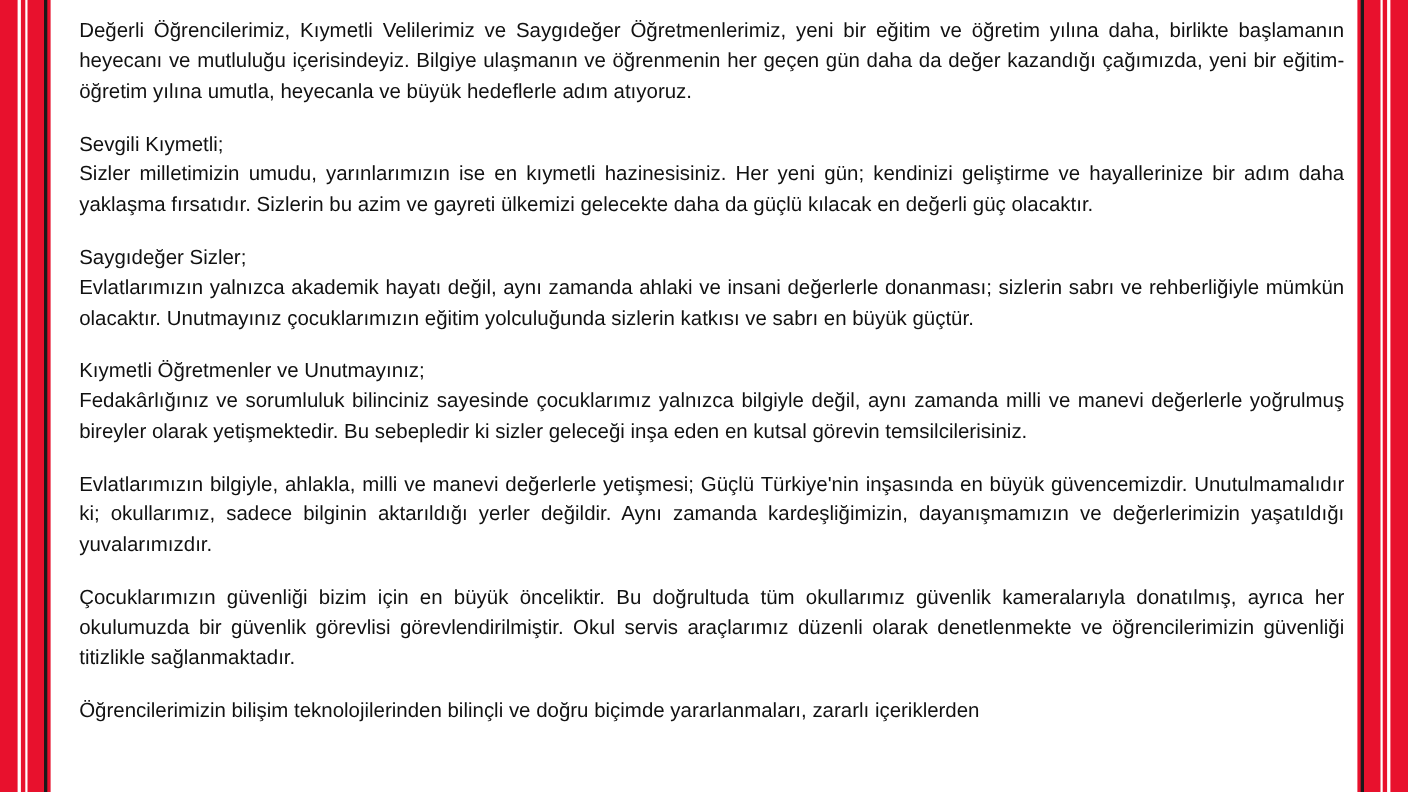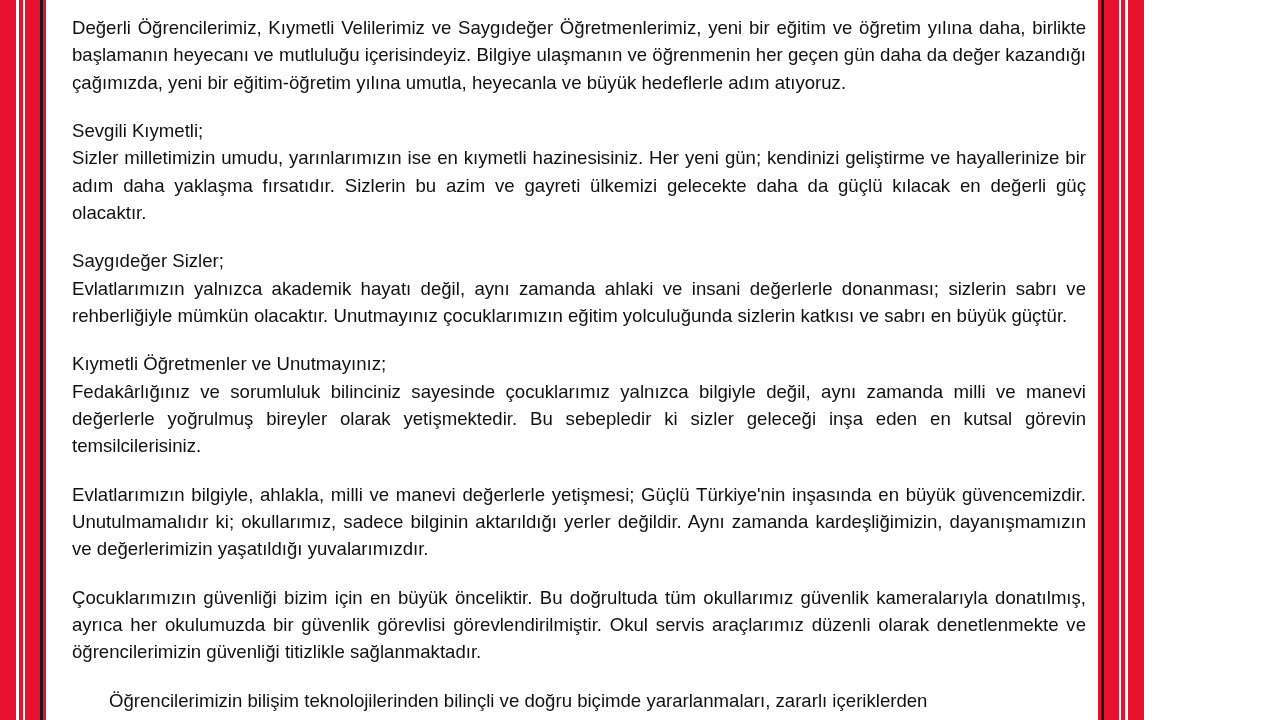--- a/index.html
+++ b/index.html
@@ -8,21 +8,21 @@
     width: 1280px;
     height: 720px;
     overflow: hidden;
     background: #ffffff;
   }
   body {
     font-family: "Liberation Sans", sans-serif;
   }
   .page {
     position: relative;
-    width: 1144px;
+    width: 1280px;
     height: 720px;
     background: #ffffff;
     box-sizing: border-box;
     border-radius: 22px;
   }
   
   .band {
     position: absolute;
     top: 0;
     bottom: 0;
@@ -63,21 +63,21 @@
   }
   p.para {
     margin: 0 0 21px 0;
     font-size: 18.6px;
     line-height: 1.47;
     color: #111111;
     text-align: justify;
     text-justify: inter-word;
     hyphens: none;
   }
-  p.para:last-child { margin-bottom: 0; margin-left: 37px; }
+  p.para:last-child { margin-bottom: 0; }
   .salutation {
     display: block;
   }
   .clipped {
     color: #111111;
   }
 </style>
 </head>
 <body>
 

